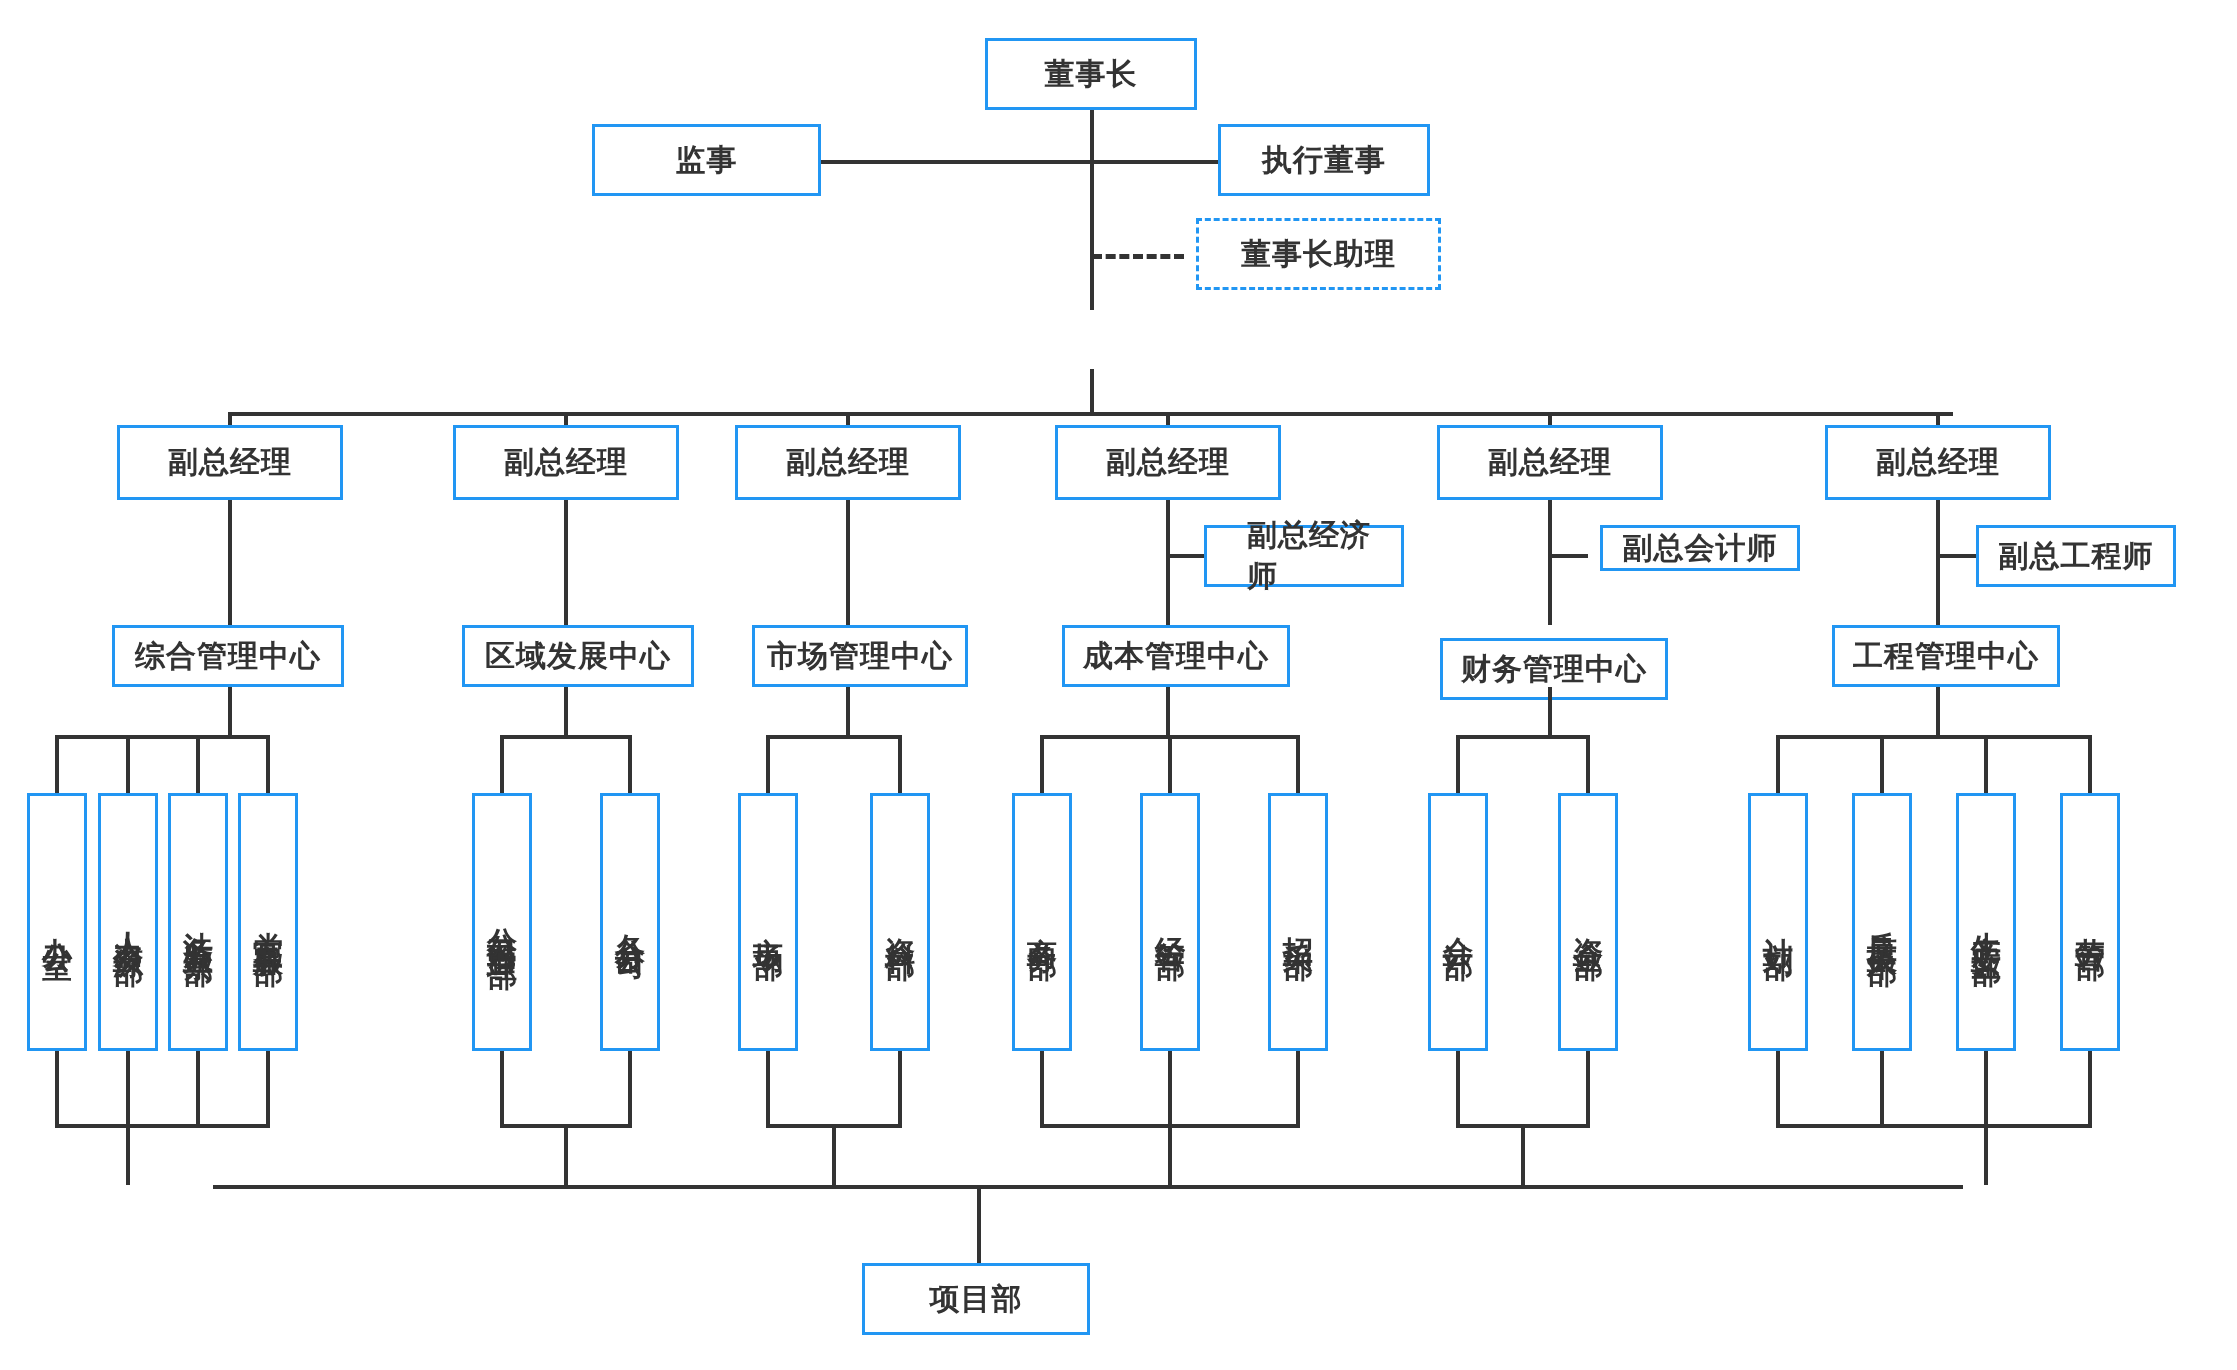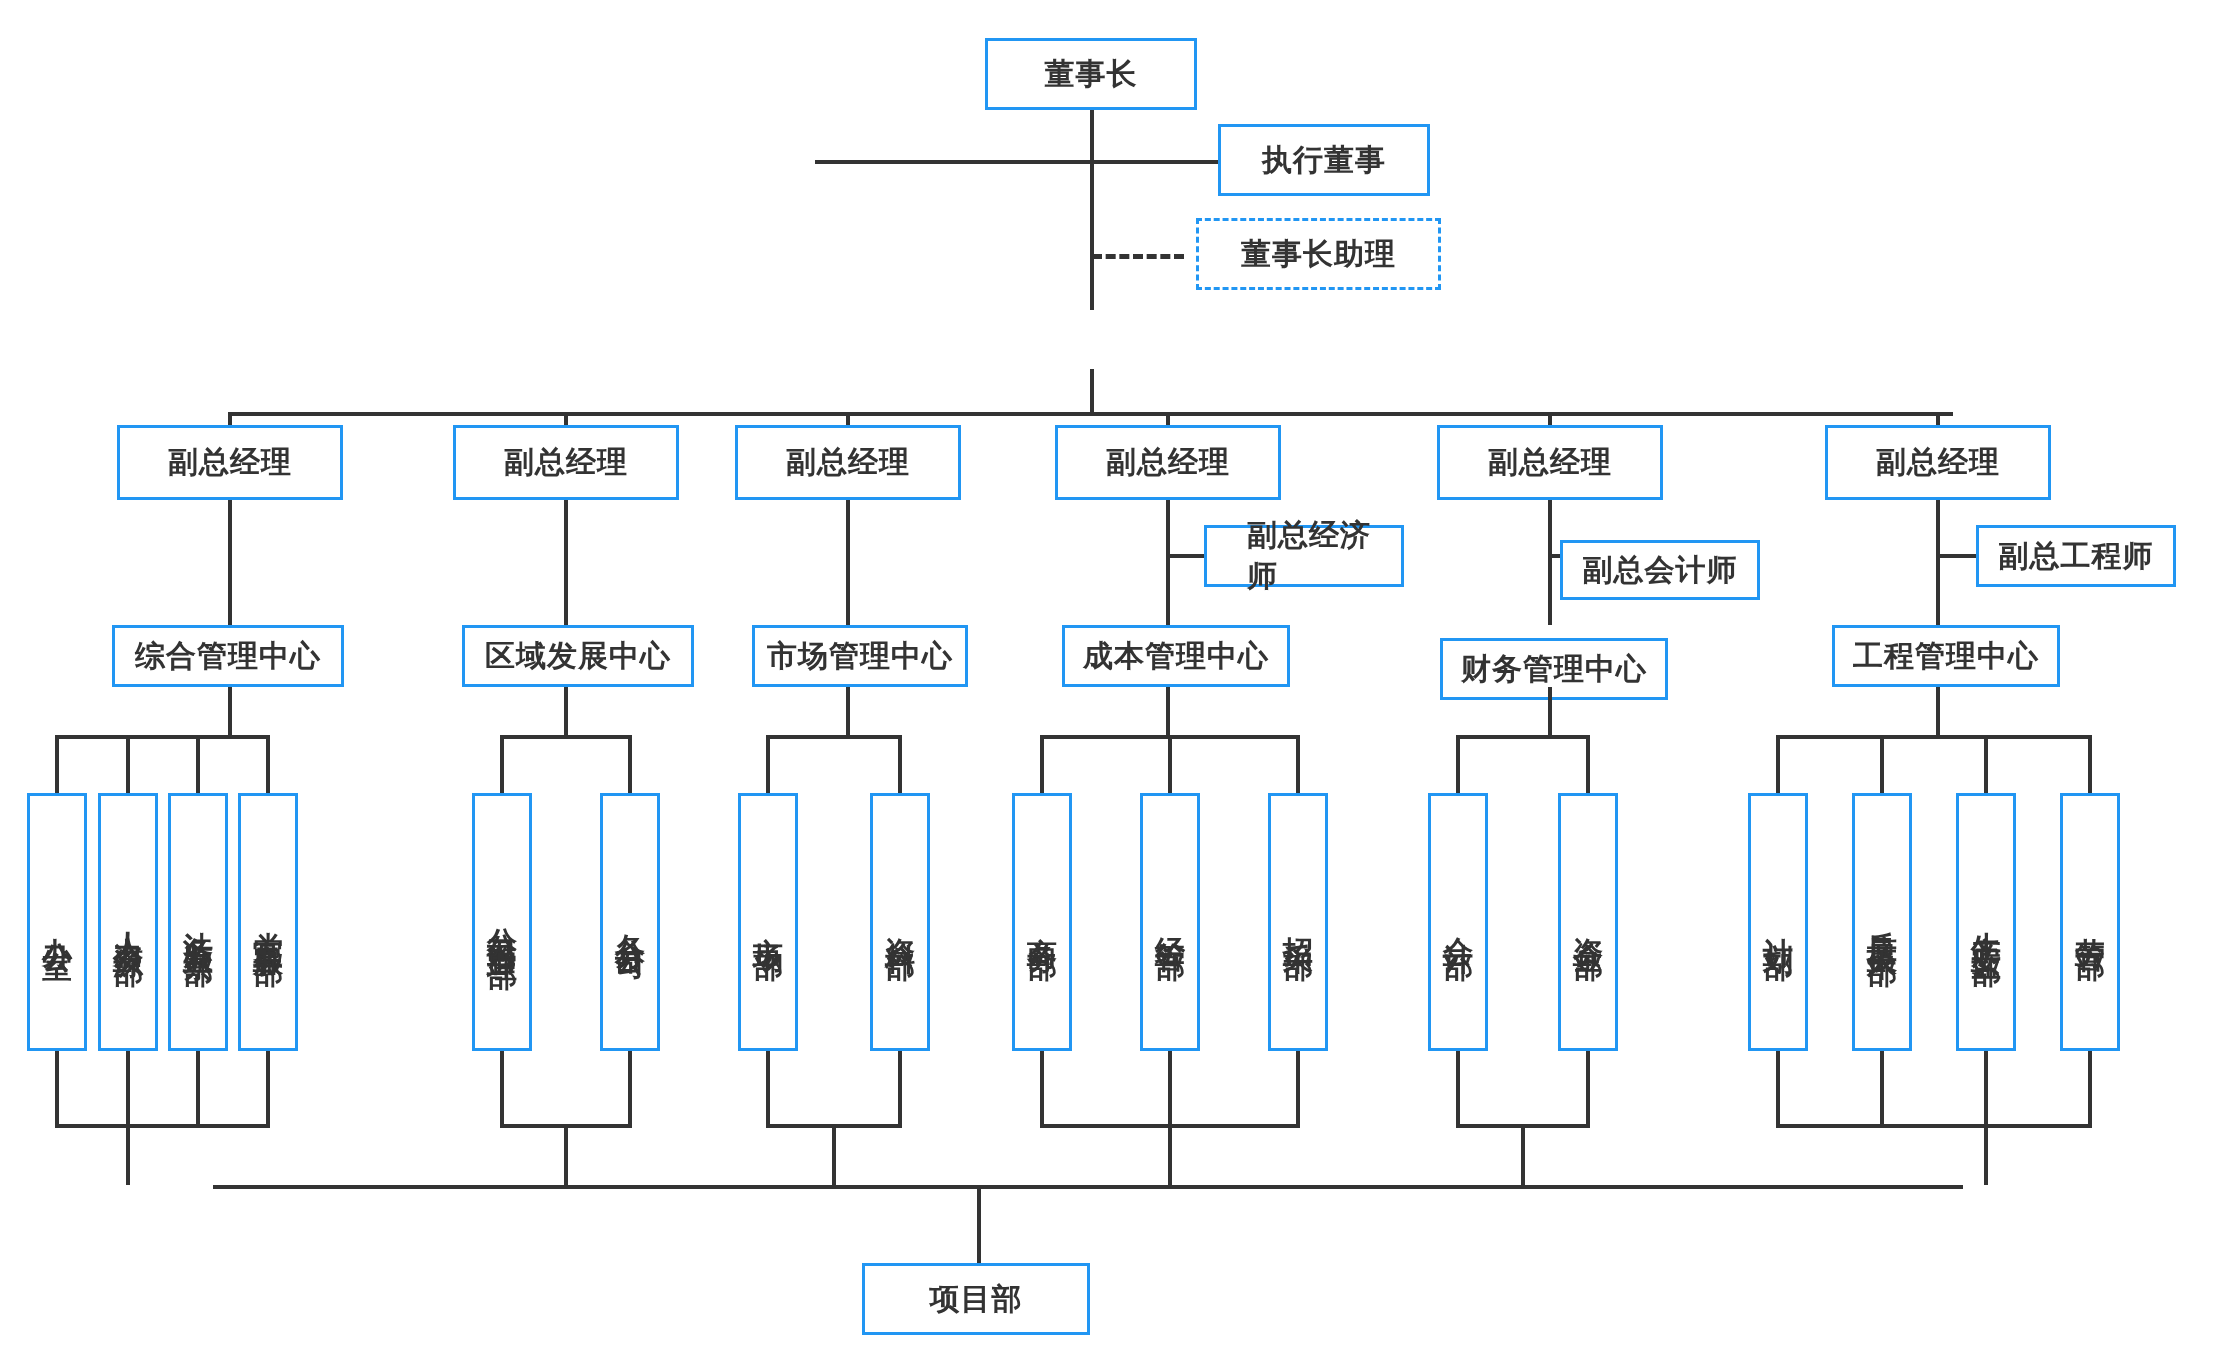--- a/index.html
+++ b/index.html
@@ -20,20 +20,21 @@
 
 <div id="canvas">
 
   <div class="ln v" style="left:1090px;top:110px;height:52px;"></div>
   <div class="ln h" style="left:815px;top:160px;width:480px;"></div>
   <div class="ln v" style="left:1090px;top:160px;height:150px;"></div>
   <div class="dln" style="left:1092px;top:254px;width:92px;"></div>
 
   <div class="box h" style="left:985px;top:38px;width:212px;height:72px;">董事长</div>
 
+  <div class="box h" style="left:592px;top:124px;width:229px;height:72px;">监事</div>
 
   <div class="box h" style="left:1218px;top:124px;width:212px;height:72px;">执行董事</div>
 
   <div class="box h dashed" style="left:1196px;top:218px;width:245px;height:72px;">董事长助理</div>
 
 
   <div class="ln v" style="left:1090px;top:369px;height:47px;"></div>
   <div class="ln h" style="left:228px;top:412px;width:1725px;"></div>
 
   <div id="branches">
@@ -101,21 +102,21 @@
       <div class="ln v" style="left: 1168px; top: 1051px; height: 73px;"></div>
       <div class="ln v" style="left: 1296px; top: 735px; height: 58px;"></div>
       <div class="box v" style="left: 1268px; top: 793px; width: 60px; height: 258px;">招采部</div>
       <div class="ln v" style="left: 1296px; top: 1051px; height: 73px;"></div>
       <div class="ln h" style="left: 1040px; top: 1124px; width: 260px;"></div>
       <div class="ln v" style="left: 1168px; top: 1124px; height: 61px;"></div>
       <div class="ln v" style="left: 1548px; top: 412px; height: 13px;"></div>
       <div class="box h" style="left: 1437px; top: 425px; width: 226px; height: 75px;">副总经理</div>
       <div class="ln v" style="left: 1548px; top: 500px; height: 125px;"></div>
       <div class="ln h" style="left: 1550px; top: 554px; width: 38px;"></div>
-      <div class="box h" style="left: 1560px; top: 525px; width: 200px; height: 60px; margin-top: 15px;">副总会计师</div>
+      <div class="box h" style="left: 1600px; top: 525px; width: 200px; height: 46px;">副总会计师</div>
       <div class="box h" style="left: 1440px; top: 638px; width: 228px; height: 62px;">财务管理中心</div>
       <div class="ln v" style="left: 1548px; top: 687px; height: 48px;"></div>
       <div class="ln h" style="left: 1456px; top: 735px; width: 134px;"></div>
       <div class="ln v" style="left: 1456px; top: 735px; height: 58px;"></div>
       <div class="box v" style="left: 1428px; top: 793px; width: 60px; height: 258px;">会计部</div>
       <div class="ln v" style="left: 1456px; top: 1051px; height: 73px;"></div>
       <div class="ln v" style="left: 1586px; top: 735px; height: 58px;"></div>
       <div class="box v" style="left: 1558px; top: 793px; width: 60px; height: 258px;">资金部</div>
       <div class="ln v" style="left: 1586px; top: 1051px; height: 73px;"></div>
       <div class="ln h" style="left: 1456px; top: 1124px; width: 134px;"></div>

